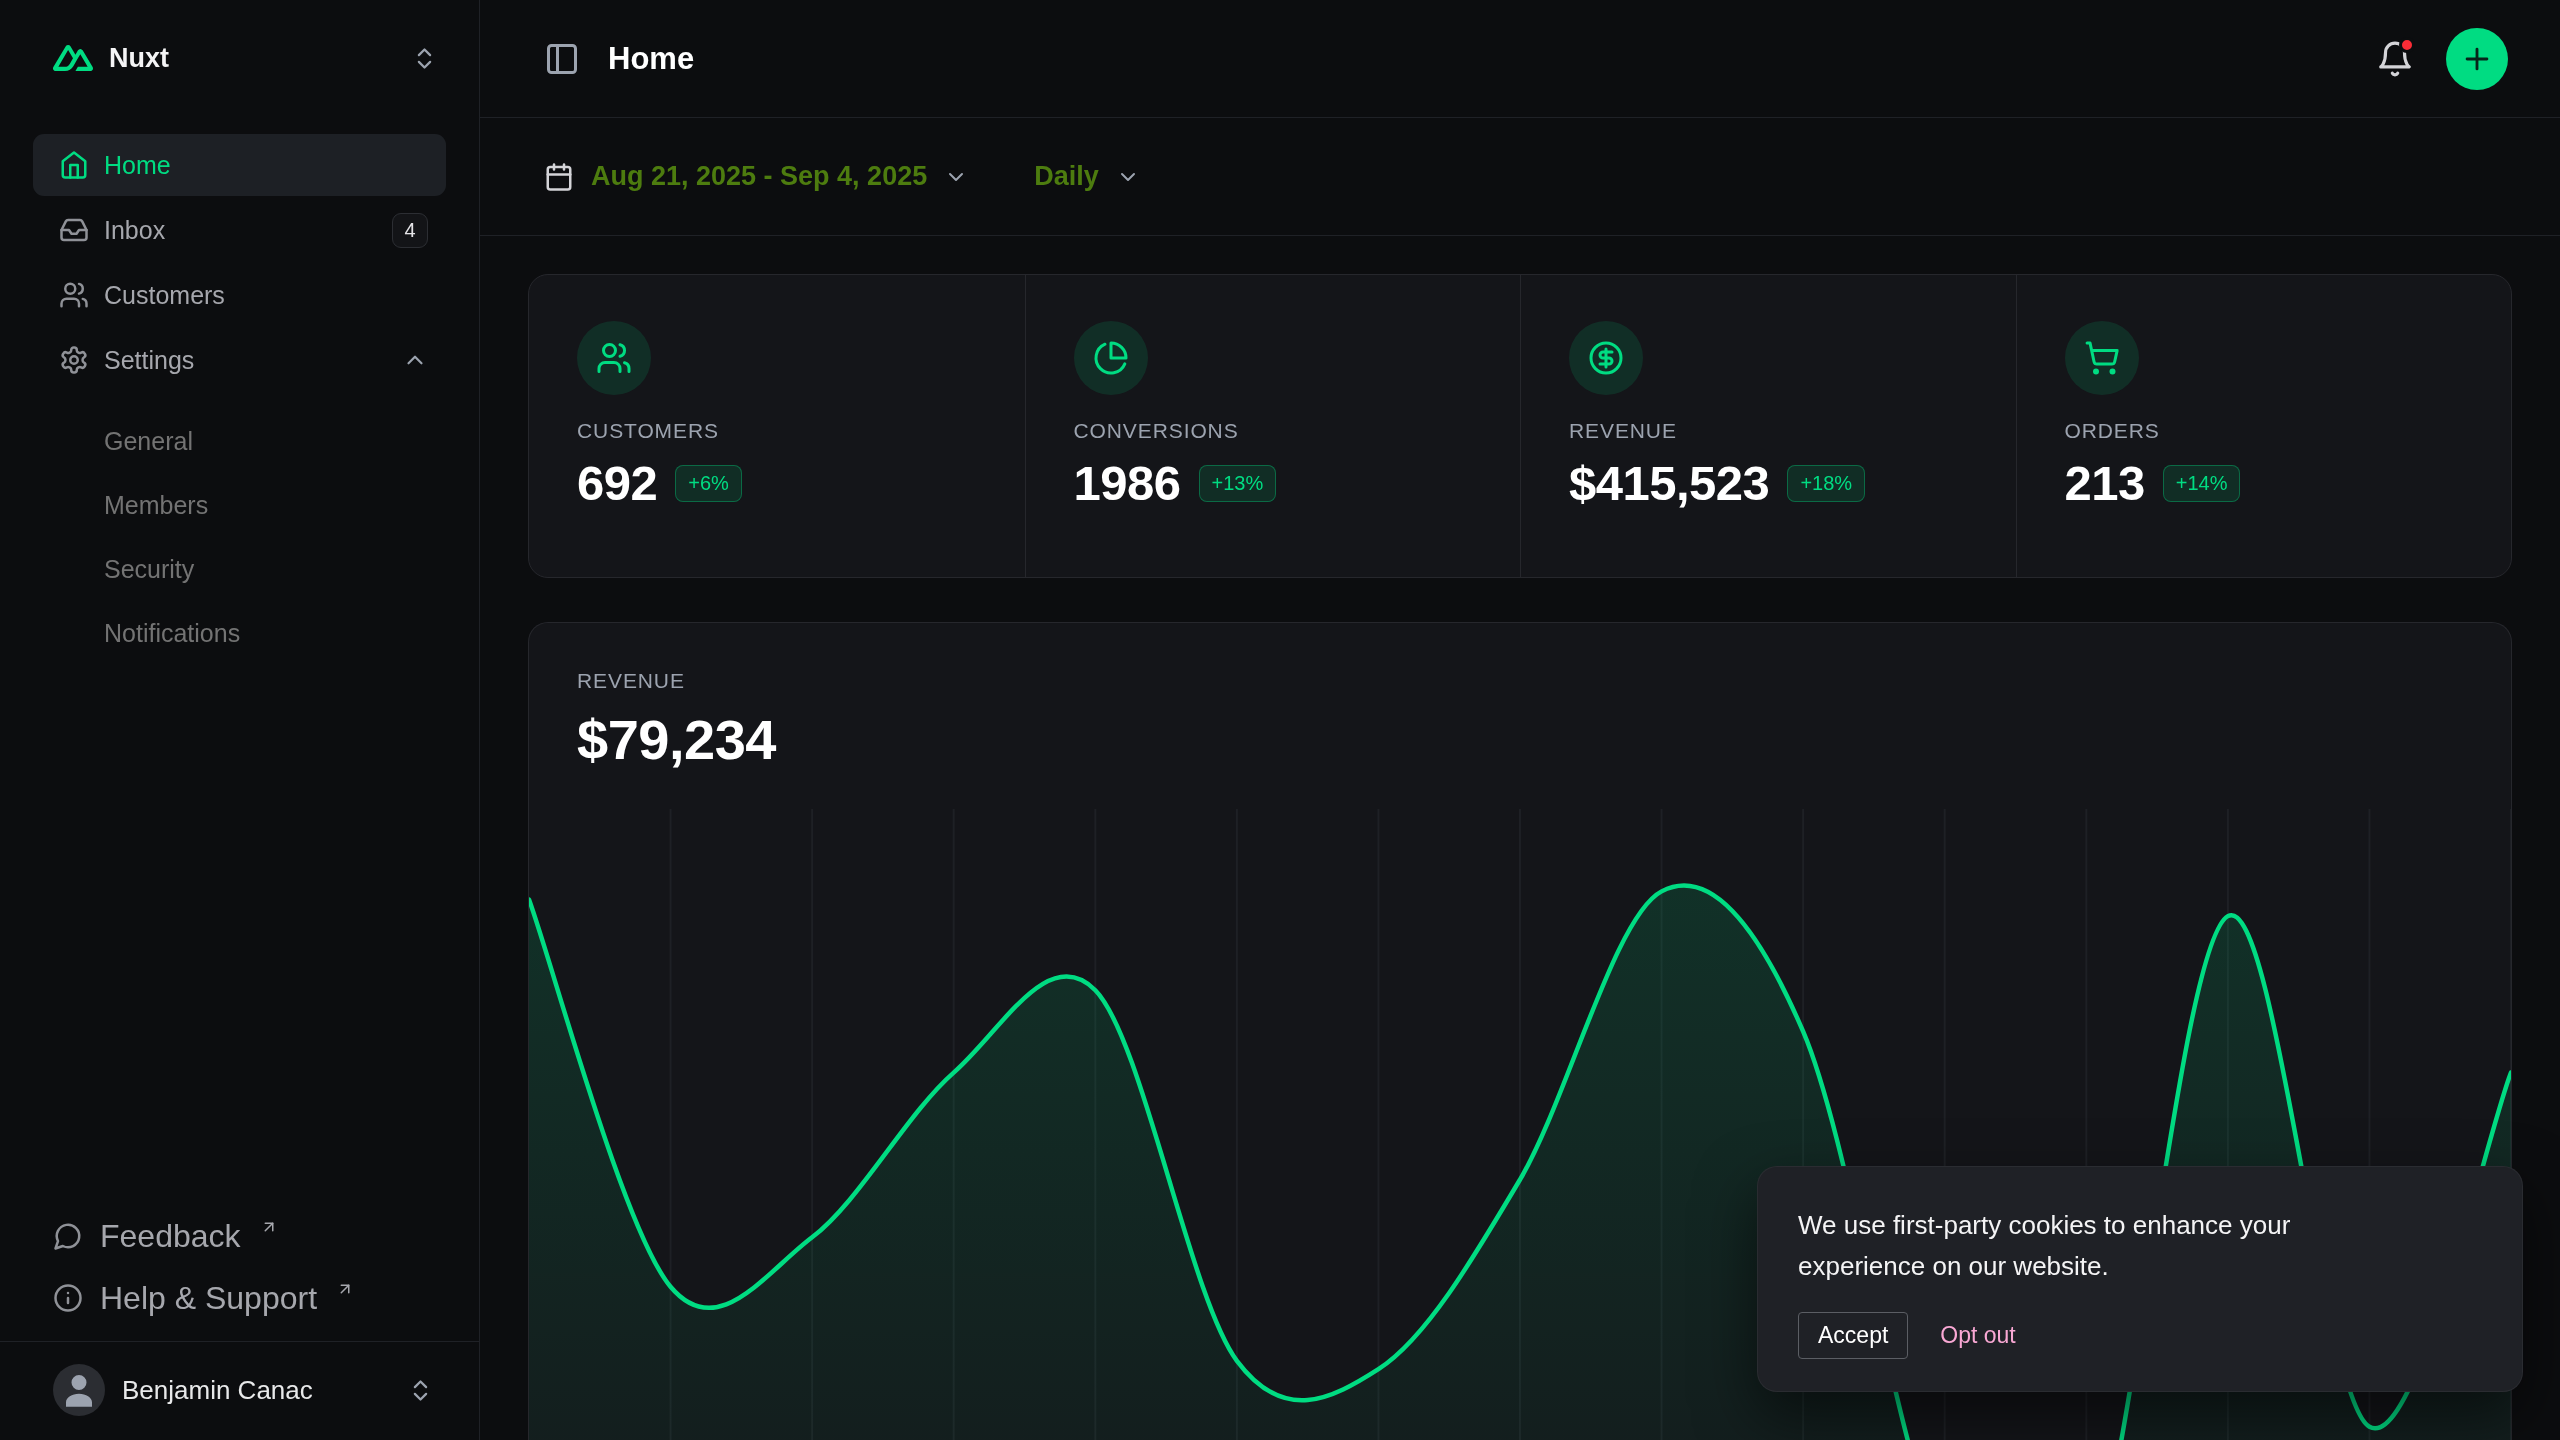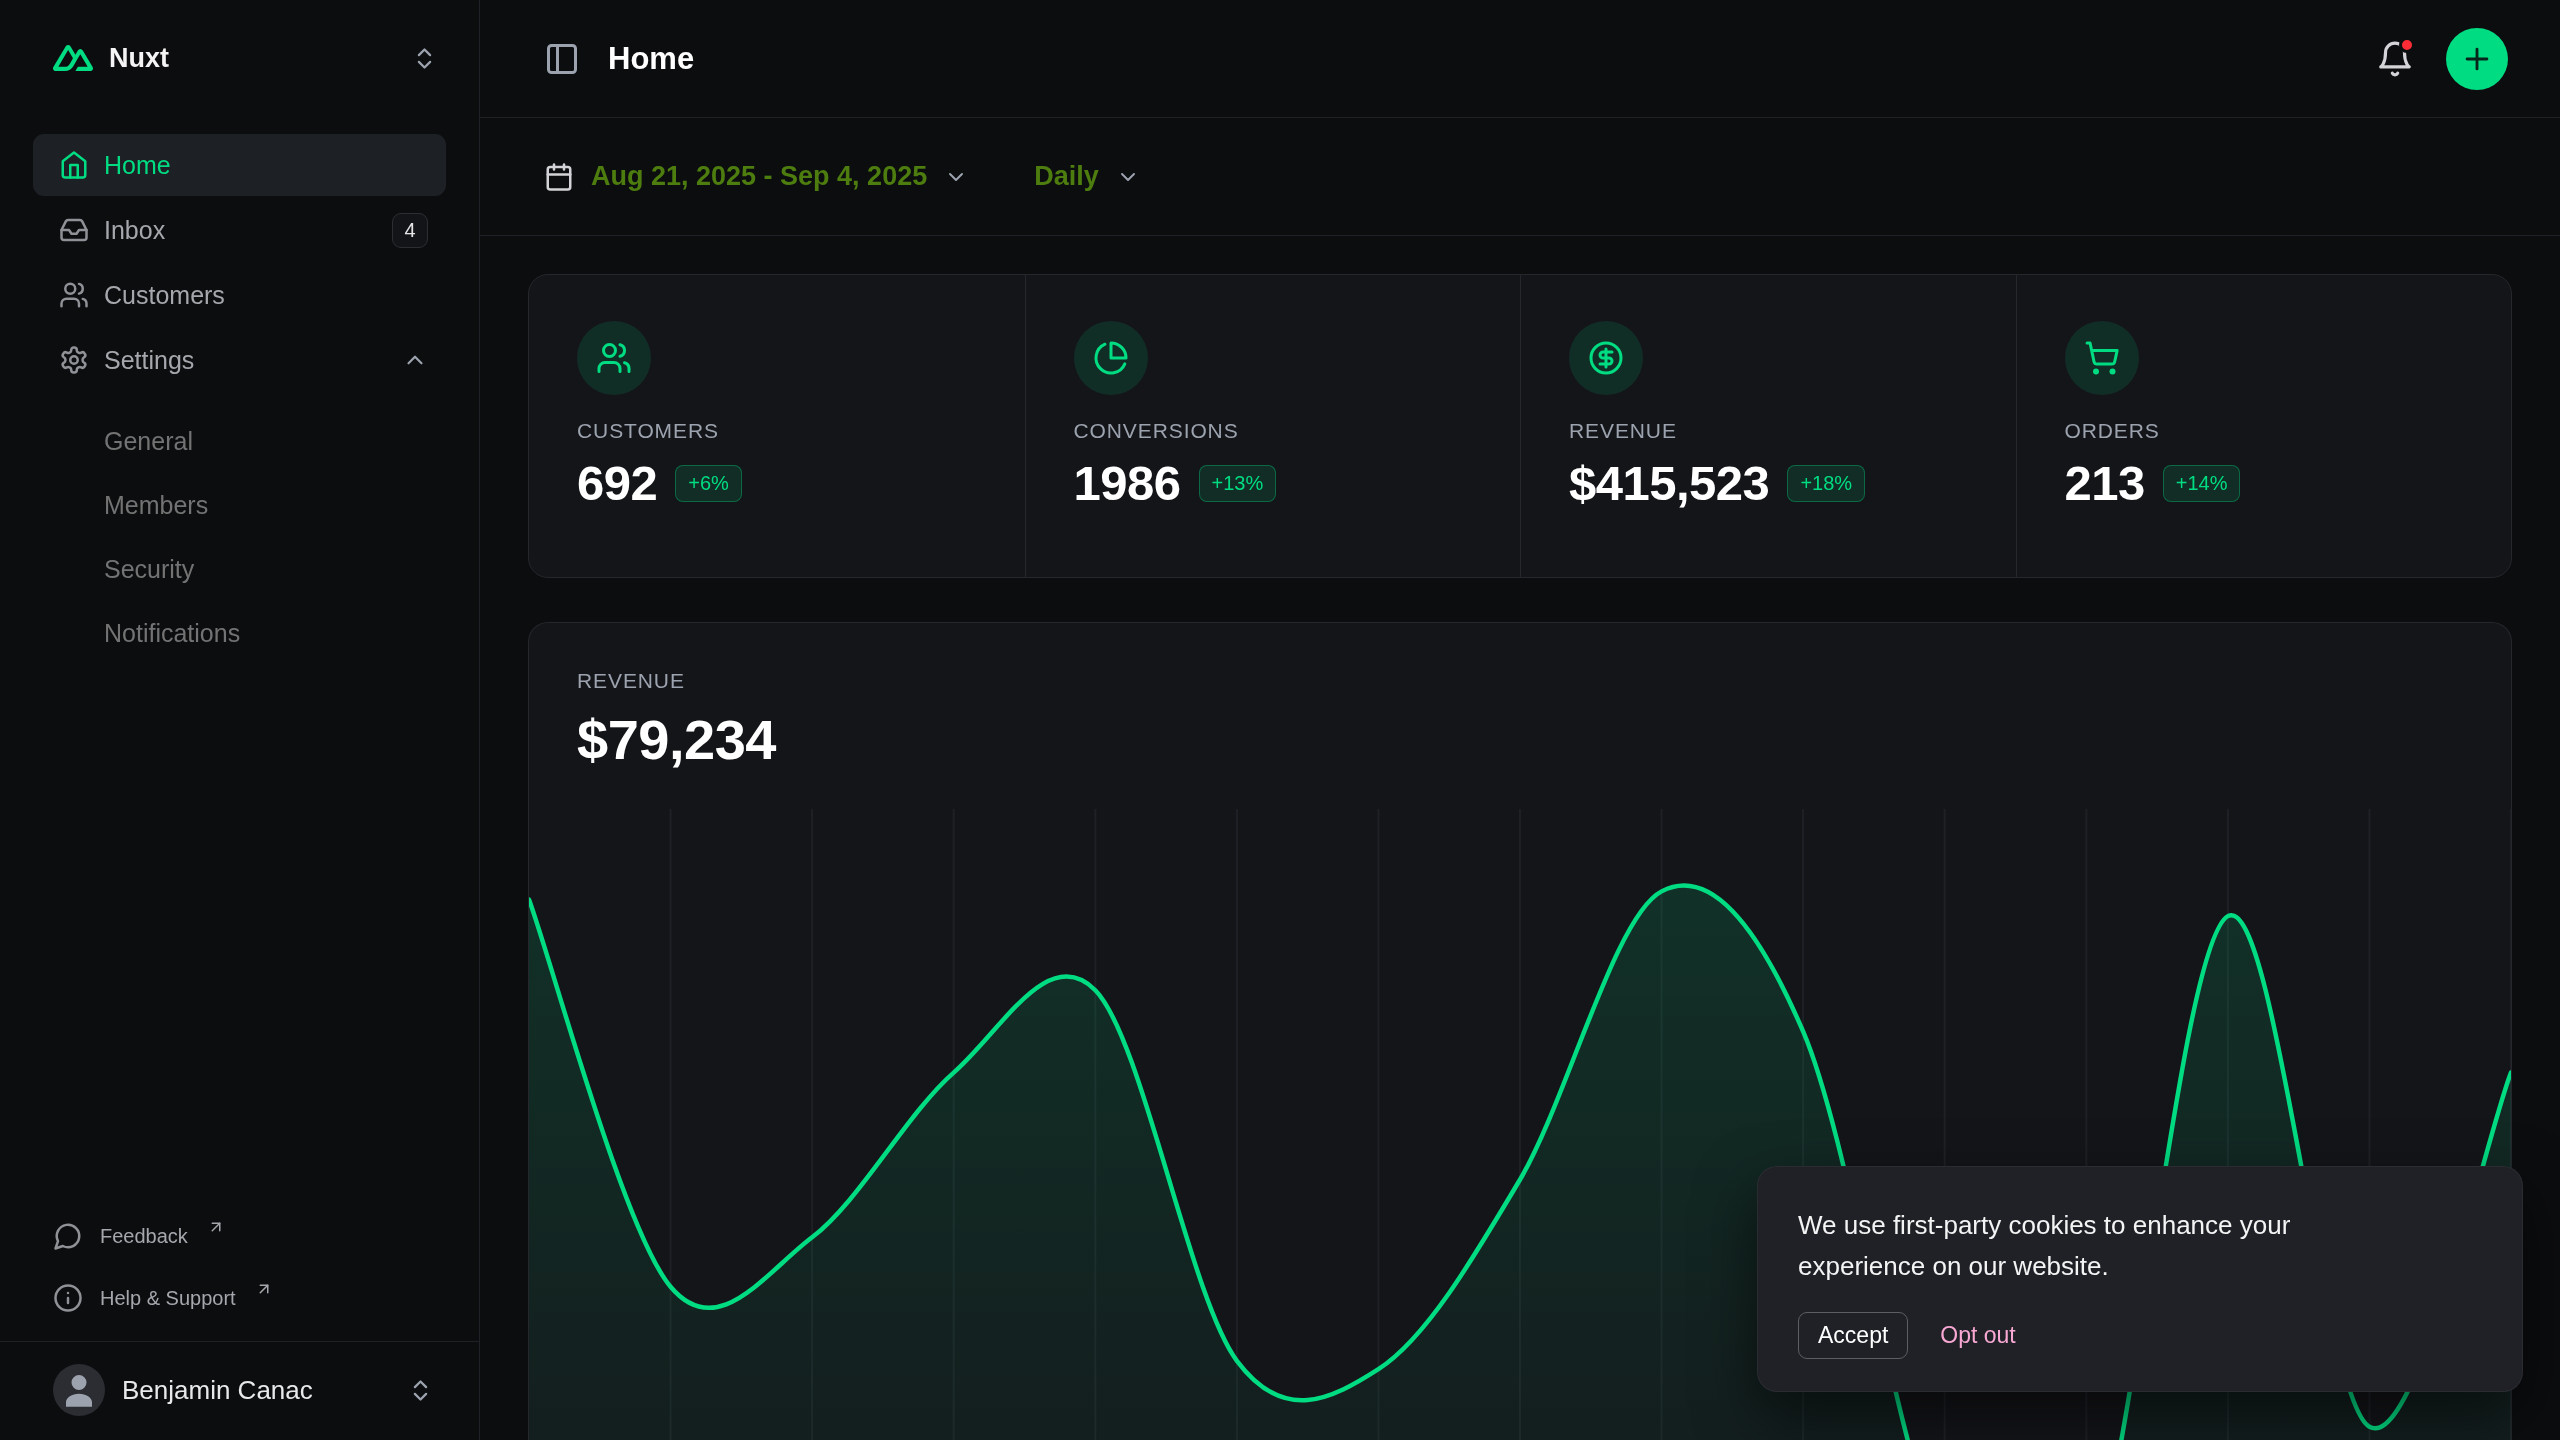--- a/index.html
+++ b/index.html
@@ -23,21 +23,21 @@
 
   .nav-item { display:flex; align-items:center; gap:15px; height:62px; padding:0 18px 0 26px; border-radius:11px; color:#a6a7ad; font-size:25px; font-weight:500; margin-bottom:3px; cursor:pointer; }
   .nav-item .nav-icon { display:flex; color:#8f9197; }
   .nav-item.active { background:#1d2025; color:#00dc82; }
   .nav-item.active .nav-icon { color:#00dc82; }
   .count-badge { margin-left:auto; min-width:36px; height:35px; padding:0 9px; display:flex; align-items:center; justify-content:center; background:#131417; border:1px solid #2c2e33; border-radius:9px; font-size:20px; color:#e4e4e7; }
   .chev-end { margin-left:auto; color:#9ca3af; display:flex; }
   .nav-child { display:flex; align-items:flex-end; height:62px; padding-left:71px; border-radius:11px; color:#737373; font-size:25px; font-weight:500; margin-bottom:2px; cursor:pointer; }
 
   .sidebar-bottom { margin-top:auto; }
-  .foot-item { display:flex; align-items:center; gap:17px; height:62px; padding:0 20px; color:#a6a7ad; font-size:20px; font-weight:500; cursor:pointer; border-radius:11px; }
+  .foot-item { display:flex; align-items:center; gap:17px; height:62px; padding:0 20px; color:#a6a7ad; font-size:32px; font-weight:500; cursor:pointer; border-radius:11px; }
   .foot-item .nav-icon { display:flex; color:#8f9197; }
   .ext-arrow { display:flex; transform:translateY(-9px); margin-left:2px; color:#a6a7ad; }
   .user-section { border-top:1px solid #1f2126; margin:12px -33px 0; padding:16px 33px 18px; }
   .user-row { display:flex; align-items:center; gap:17px; height:64px; padding:0 12px 0 20px; border-radius:12px; cursor:pointer; }
   .avatar { width:52px; height:52px; border-radius:50%; background:#2b2d32; color:#9ca3af; display:flex; align-items:center; justify-content:center; overflow:hidden; flex:none; }
   .user-name { font-size:26px; font-weight:500; color:#e8e9ea; }
 
   
   .main { flex:1; min-width:0; display:flex; flex-direction:column; }
   .topbar { height:118px; flex:none; border-bottom:1px solid #1f2126; display:flex; align-items:center; padding:0 52px 0 64px; gap:28px; }
@@ -68,21 +68,21 @@
   .rev-head { padding:46px 48px 0; }
   .rev-label { font-size:21px; font-weight:500; letter-spacing:0.9px; color:#9ca3af; }
   .rev-value { margin-top:14px; font-size:56px; font-weight:700; color:#fff; letter-spacing:-0.5px; }
   .chart { position:absolute; left:0; right:0; top:186px; bottom:0; }
   .chart svg { display:block; width:100%; height:100%; }
 
   
   .cookie { position:fixed; right:37px; bottom:48px; width:766px; background:#1f2126; border:1px solid rgba(255,255,255,0.05); border-radius:20px; padding:38px 40px 32px; box-shadow:0 24px 60px rgba(0,0,0,0.55); z-index:60;margin-top:20px; }
   .cookie-text { font-size:26px; line-height:1.55; color:#f4f4f5; max-width:560px; }
   .cookie-actions { display:flex; align-items:center; gap:32px; margin-top:26px; }
-  .accept-btn { font-family:inherit; font-size:23px; font-weight:500; color:#fff; background:transparent; border:1px solid #5b5e64; border-radius:9px; padding:9px 19px; cursor:pointer; }
+  .accept-btn { font-family:inherit; font-size:23px; font-weight:500; color:#fff; background:transparent; border:1px solid #5b5e64; border-radius:4px; padding:9px 19px; cursor:pointer; }
   .optout-btn { font-family:inherit; font-size:23px; font-weight:400; color:#f9a8d4; background:transparent; border:none; cursor:pointer; }
 
   svg.ic { stroke:currentColor; fill:none; stroke-width:2; stroke-linecap:round; stroke-linejoin:round; }
 </style>
 </head>
 <body>
 
 <div class="app">
 
   <aside class="sidebar">

